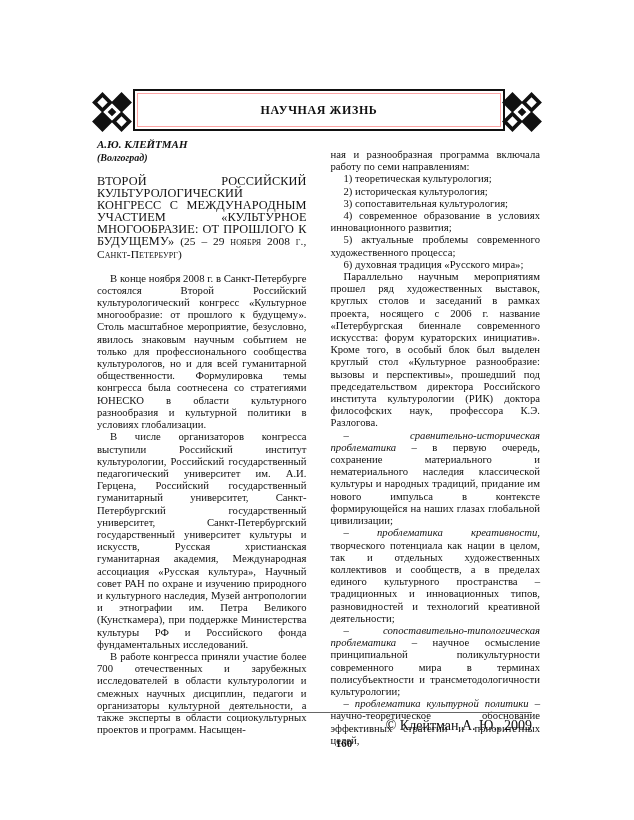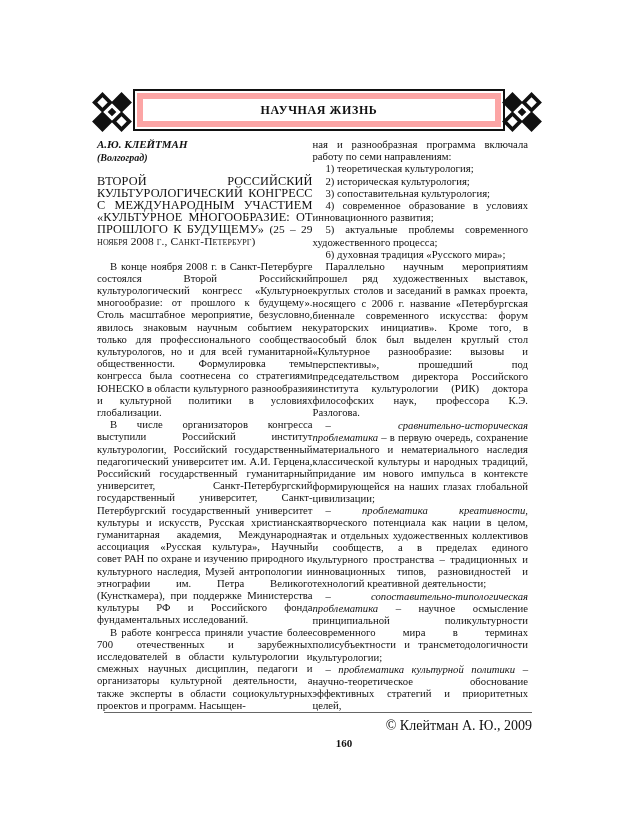--- a/index.html
+++ b/index.html
@@ -4,36 +4,36 @@
 <style>
   html,body{margin:0;padding:0;background:#fff;}
   .page{
     position:relative; width:634px; height:820px; background:#fff;
     font-family:"Liberation Serif","DejaVu Serif",serif; color:#111;
     overflow:hidden;
   }
   
   .banner{position:absolute; left:86px; top:86px; width:462px; height:54px;}
   .banner-box{position:absolute; left:47px; right:43px; top:3px; height:38px; border:2.5px solid #111; background:#fff;}
-  .banner-inner{position:absolute; left:2px; right:2px; top:2px; bottom:2px; border:6px solid #fca5a5;
+  .banner-inner{position:absolute; left:2px; right:2px; top:2px; bottom:2px; border:1px solid #fca5a5;
     display:flex; align-items:center; justify-content:center;}
   .banner-title{font-weight:bold; font-size:12px; letter-spacing:0.6px;}
   .knot{position:absolute; top:0;}
   .knot-left{left:0;}
   .knot-right{right:0;}
   
-  .content{position:absolute; left:97px; top:138px; width:443px; display:flex; gap:0;}
+  .content{position:absolute; left:97px; top:138px; width:443px; display:flex; gap:24px;}
   .col{width:215.5px; font-size:10.7px; line-height:12.2px; text-align:justify;
     hyphens:auto; -webkit-hyphens:auto;}
   .author{font-weight:bold; font-style:italic; font-size:11px; line-height:13px;}
   .author-city{font-weight:bold; font-style:italic; font-size:10px; line-height:13px; margin-bottom:11px;}
   .article-title{font-weight:normal; font-size:12.3px; line-height:12.1px; text-align:justify; margin-bottom:12px; letter-spacing:0.1px;}
   .title-detail{font-variant:small-caps; font-size:11.4px;}
   .para{margin:0; text-indent:13px;}
-  .para.noindent{text-indent:0;}
+  .para.noindent{text-indent:0;margin-top:10px;}
   .para i{font-style:italic;}
   
   .footnote-rule{position:absolute; left:104px; top:712px; width:428px; height:1px; background:#666;}
   .copyright{position:absolute; top:718px; right:102px; font-size:14px;}
   .page-number{position:absolute; top:737px; left:0; width:634px; text-align:center; font-weight:bold; font-size:11px;margin-left:27px;}
 </style>
 </head>
 <body>
 
 <div class="page">

